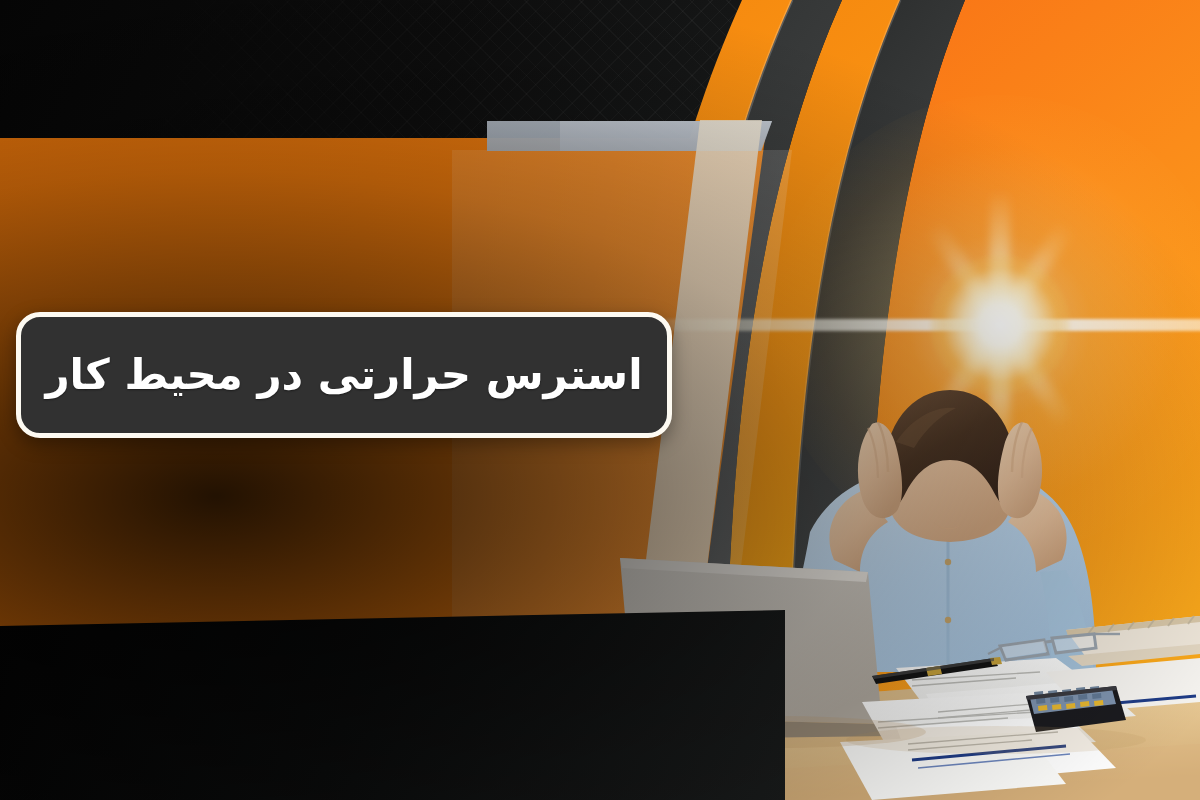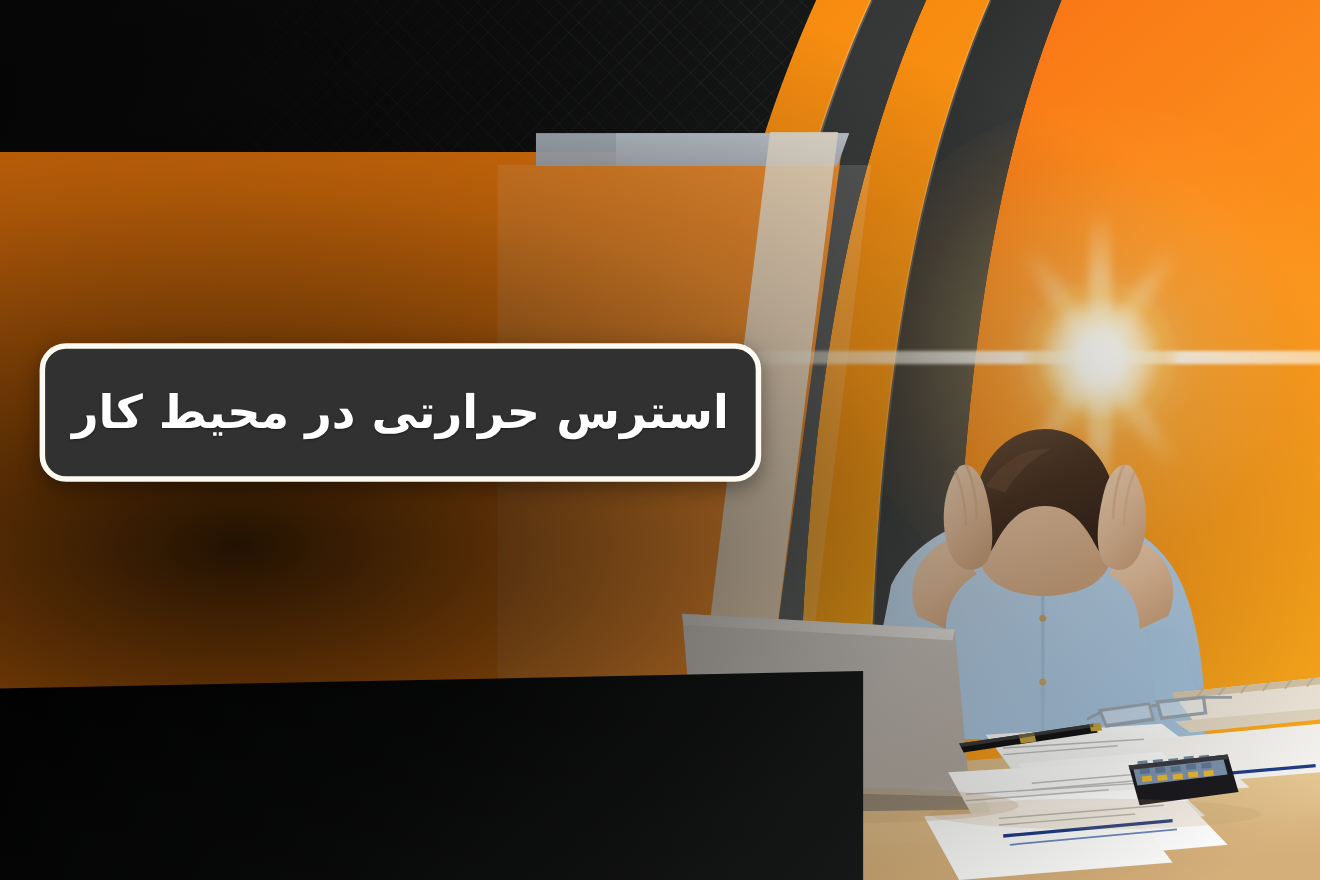--- a/index.html
+++ b/index.html
@@ -104,21 +104,20 @@
 
   
   .title-plate{
     position:absolute;left:16px;top:312px;width:656px;height:126px;
     background:#313131;
     border:5px solid #fdfaf2;
     border-radius:24px;
     box-sizing:border-box;
     display:flex;align-items:center;justify-content:center;
     box-shadow:0 6px 18px rgba(0,0,0,.35);
-    margin-left:20px;
   }
   .title-text{
     color:#ffffff;
     font-size:42px;
     font-weight:bold;
     letter-spacing:.5px;
     line-height:1;
     direction:rtl;
     white-space:nowrap;
     text-shadow:0 1px 2px rgba(0,0,0,.45);

